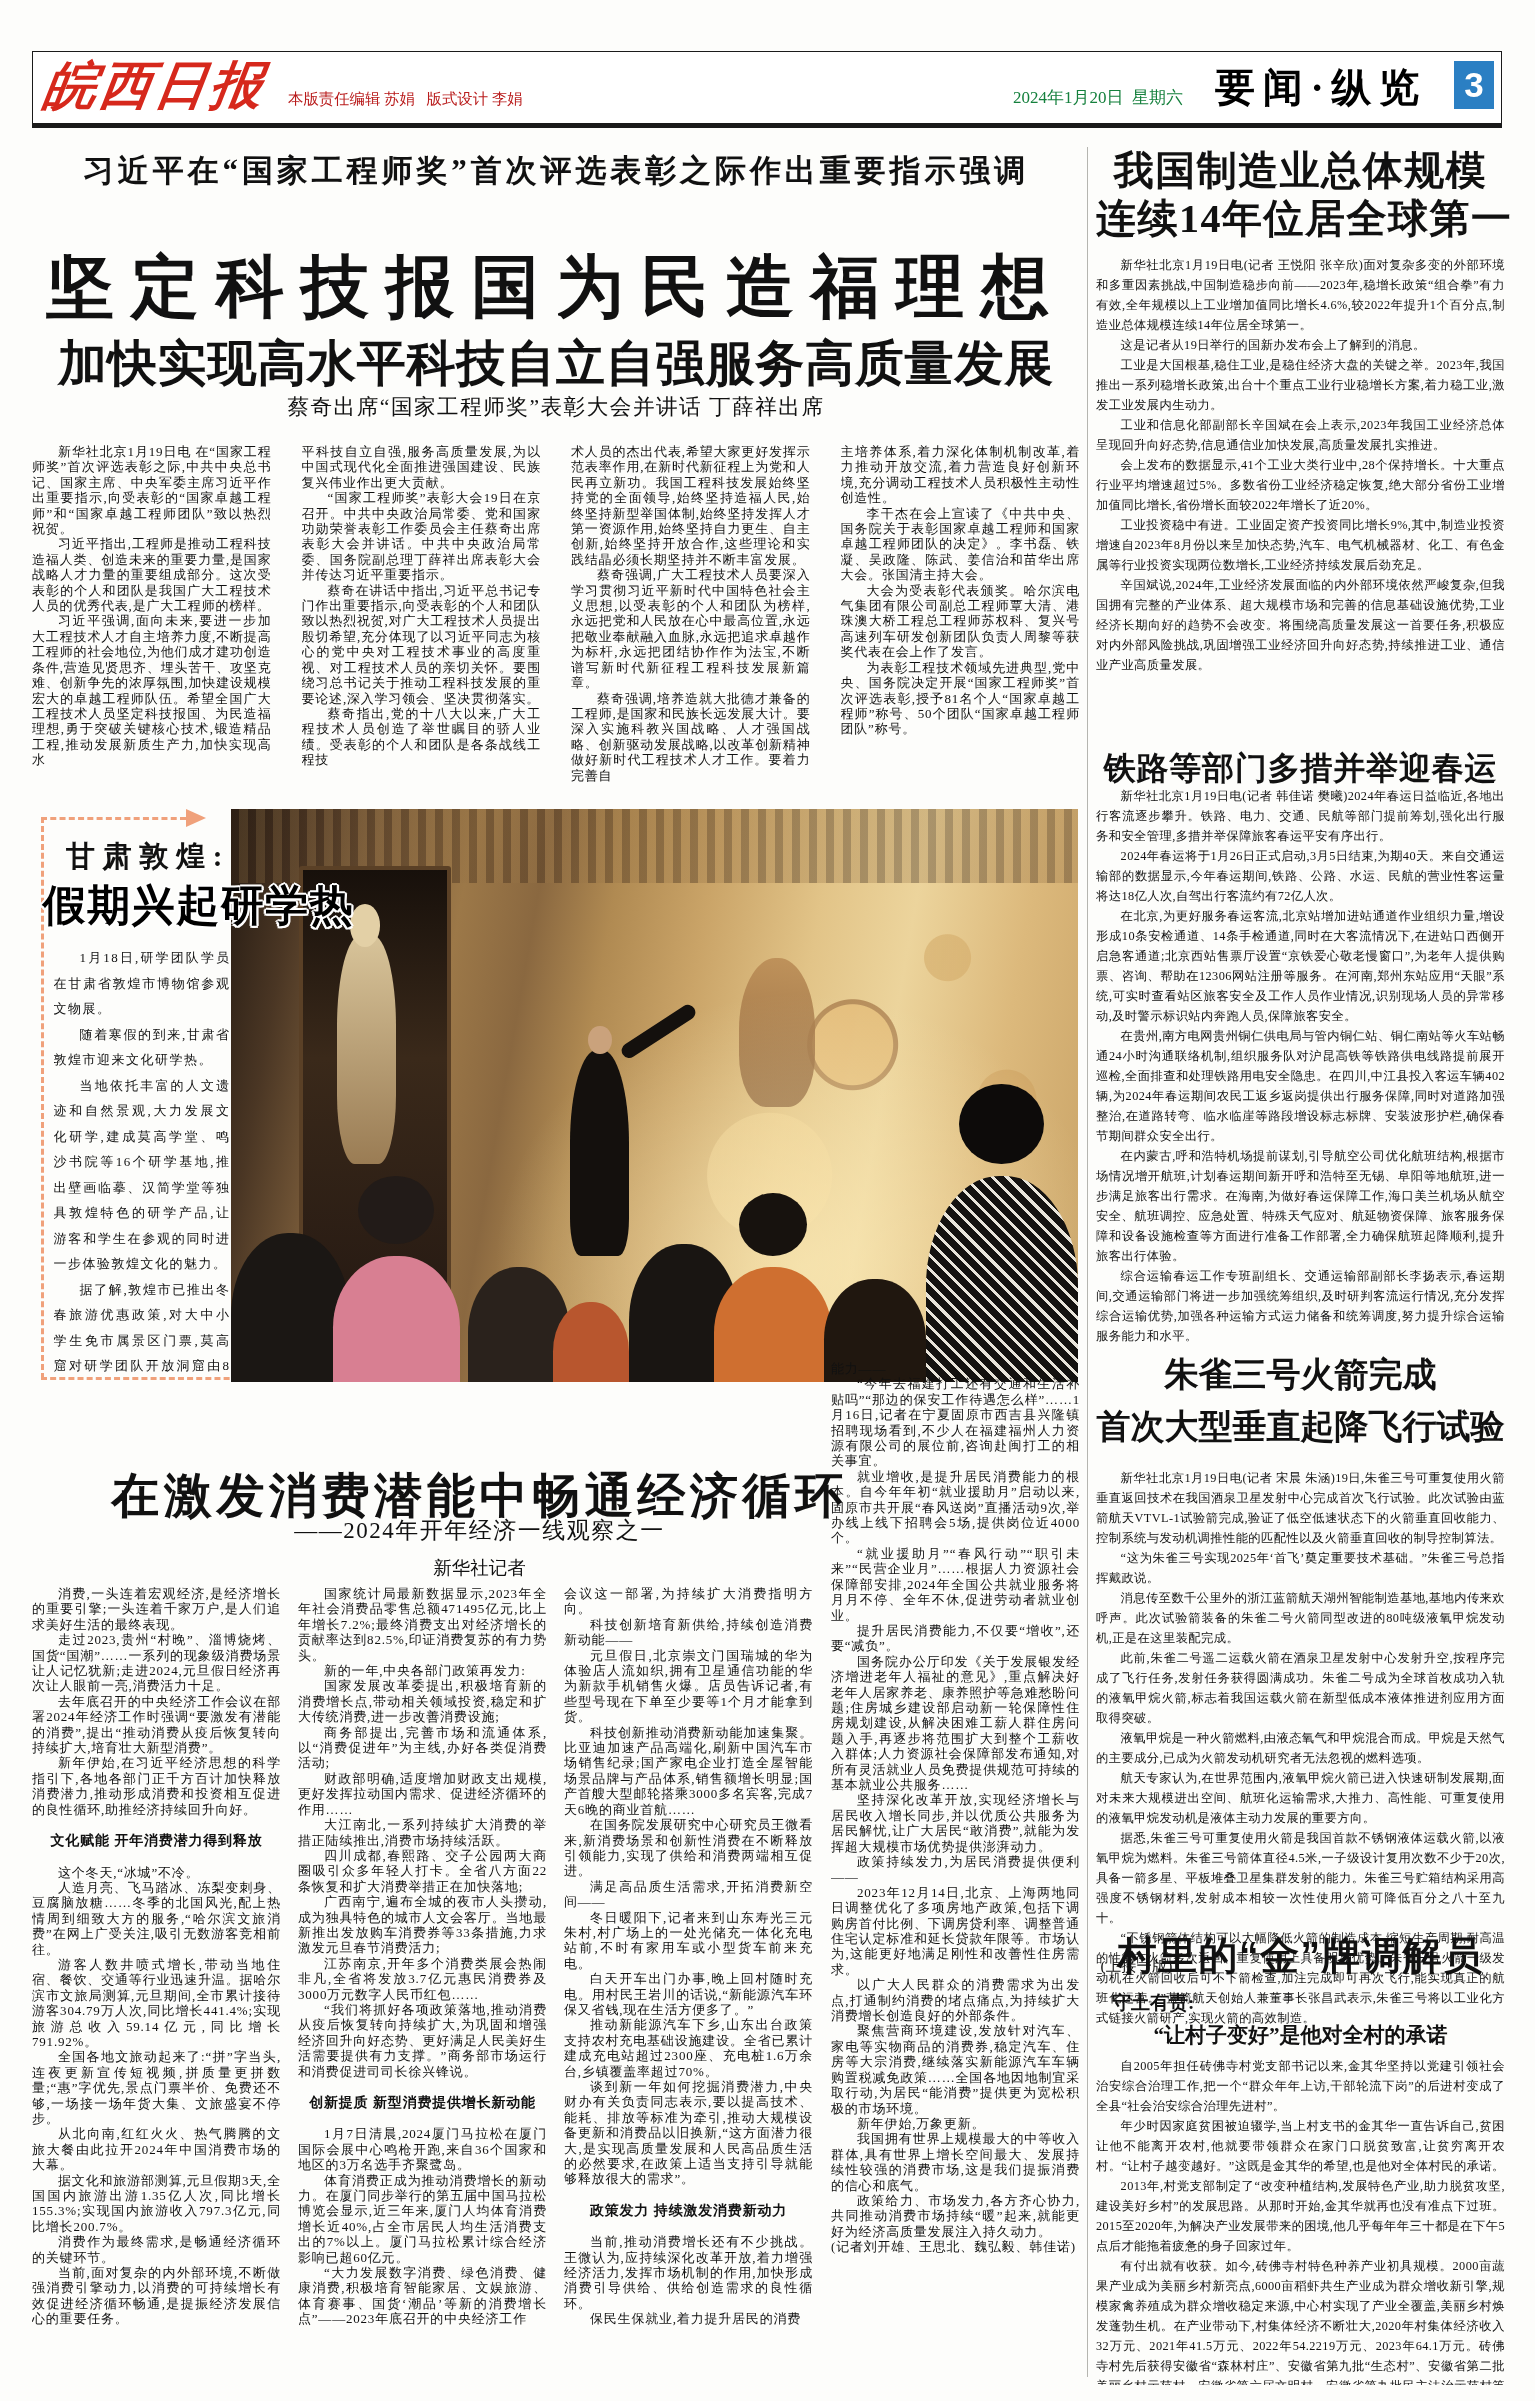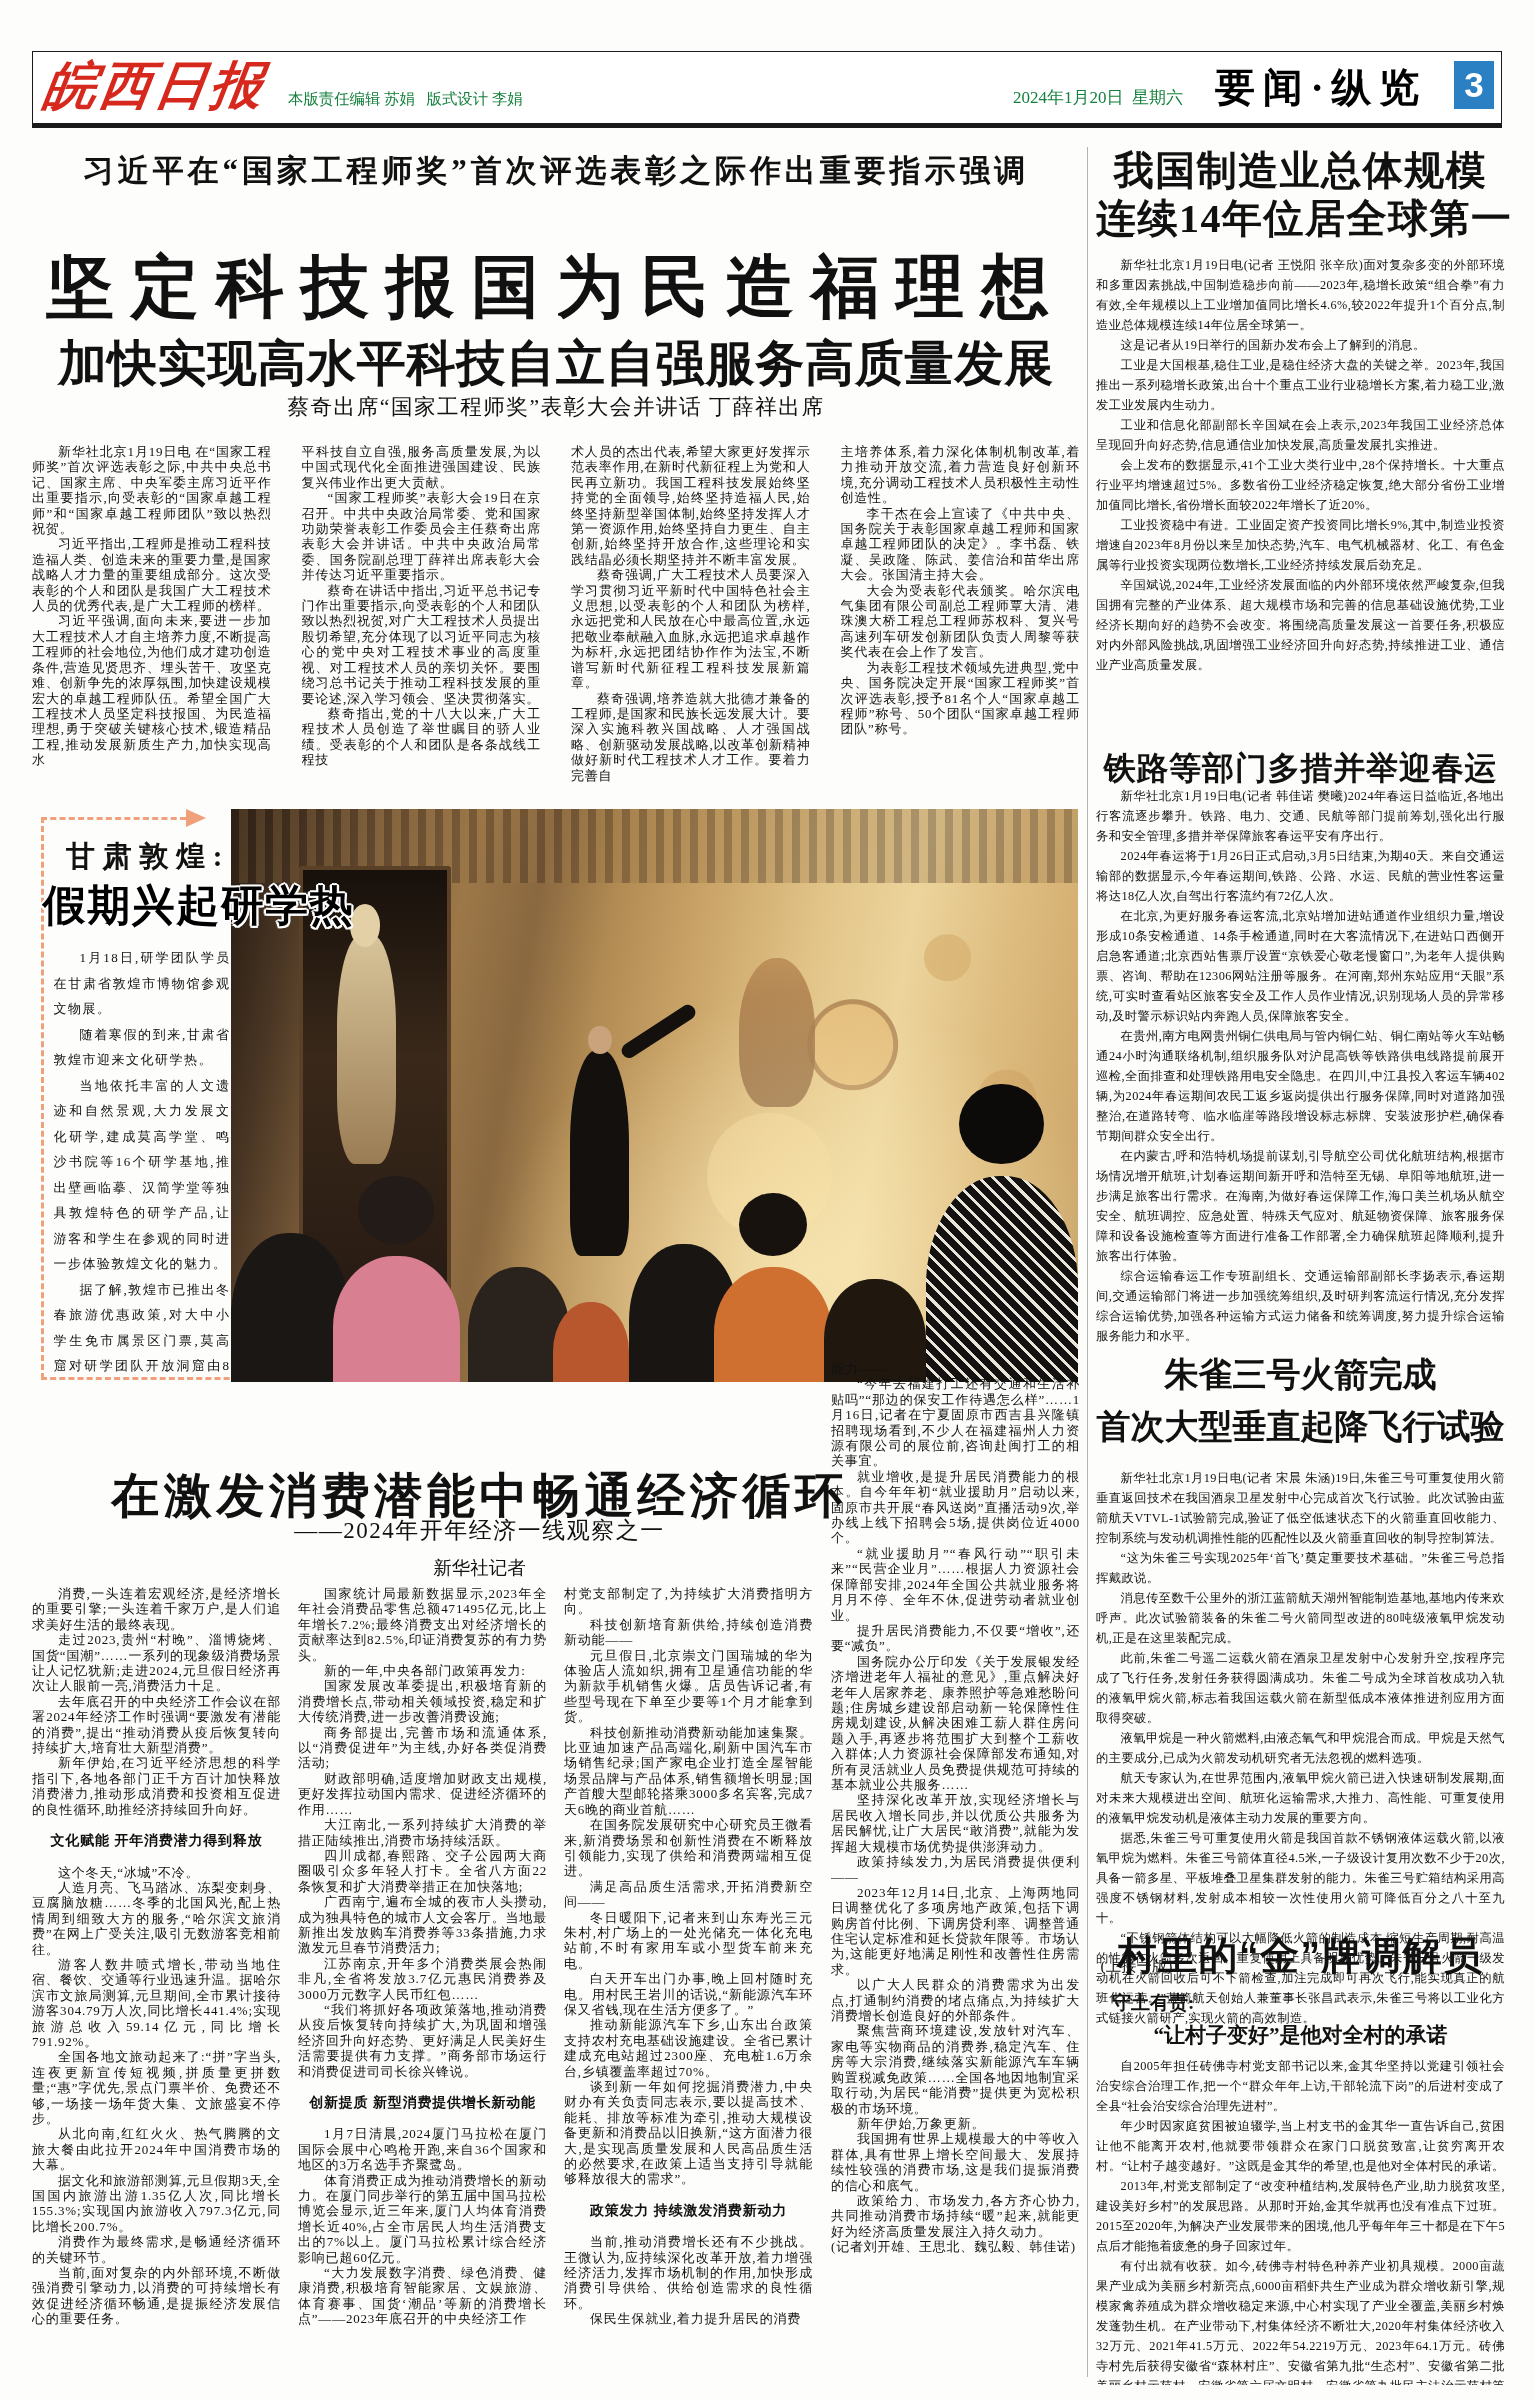--- a/index.html
+++ b/index.html
@@ -3,21 +3,21 @@
 <meta charset="utf-8">
 <style>
   html,body{margin:0;padding:0;}
   body{width:1536px;height:2401px;position:relative;background:#fdfdfb;color:#111;
        font-family:"Liberation Serif","DejaVu Serif",serif;}
   
   .masthead{position:absolute;left:32px;top:51px;width:1468px;height:71px;
             border:1.5px solid #1a1a1a;border-bottom:5.4px solid #1a1a1a;background:#fff;}
   .logo{position:absolute;left:12.3px;top:-1.5px;font-size:52px;font-weight:900;font-style:italic;
         color:#d6281c;transform:skewX(-8deg);letter-spacing:3.1px;white-space:nowrap;}
-  .edit-info{position:absolute;left:255px;top:37px;font-size:15.4px;color:#15803d;white-space:pre;font-family:Liberation Serif, serif;}
+  .edit-info{position:absolute;left:255px;top:37px;font-size:15.4px;color:#b91c1c;white-space:pre;font-family:Liberation Serif, serif;}
   .issue-date{position:absolute;left:980px;top:34px;font-size:17px;color:#15803d;white-space:pre;}
   .section-title{position:absolute;left:1182px;top:7.7px;font-size:40px;font-weight:900;
                  letter-spacing:7.7px;color:#000;}
   .pagenum{position:absolute;left:1421px;top:9.3px;width:40px;height:48px;background:#2b7fc3;
            color:#fff;font-family:"Liberation Sans","DejaVu Sans",sans-serif;font-weight:bold;
            font-size:35px;text-align:center;line-height:48px;}
   .vrule{position:absolute;left:1087px;top:147px;width:0.8px;height:2230px;background:#b5b5b0;}
   
   .lead{position:absolute;left:32px;top:147px;width:1048px;height:656px;}
   .lead-kicker{position:absolute;left:0;top:3.1px;width:100%;text-align:center;font-size:31px;
@@ -229,21 +229,21 @@
         <p>四川成都,春熙路、交子公园两大商圈吸引众多年轻人打卡。全省八方面22条恢复和扩大消费举措正在加快落地;</p>
         <p>广西南宁,遍布全城的夜市人头攒动,成为独具特色的城市人文会客厅。当地最新推出发放购车消费券等33条措施,力求激发元旦春节消费活力;</p>
         <p>江苏南京,开年多个消费类展会热闹非凡,全省将发放3.7亿元惠民消费券及3000万元数字人民币红包……</p>
         <p>“我们将抓好各项政策落地,推动消费从疫后恢复转向持续扩大,为巩固和增强经济回升向好态势、更好满足人民美好生活需要提供有力支撑。”商务部市场运行和消费促进司司长徐兴锋说。</p>
         <p class="sub">创新提质  新型消费提供增长新动能</p>
         <p>1月7日清晨,2024厦门马拉松在厦门国际会展中心鸣枪开跑,来自36个国家和地区的3万名选手齐聚鹭岛。</p>
         <p>体育消费正成为推动消费增长的新动力。在厦门同步举行的第五届中国马拉松博览会显示,近三年来,厦门人均体育消费增长近40%,占全市居民人均生活消费支出的7%以上。厦门马拉松累计综合经济影响已超60亿元。</p>
         <p>“大力发展数字消费、绿色消费、健康消费,积极培育智能家居、文娱旅游、体育赛事、国货‘潮品’等新的消费增长点”——2023年底召开的中央经济工作</p>
       </div>
     <div class="econ-col ec3 bodytext">
-        <p class="noind">村党支部制定了,为持续扩大消费指明方向。</p>
+        <p class="noind">会议这一部署,为持续扩大消费指明方向。</p>
         <p>科技创新培育新供给,持续创造消费新动能——</p>
         <p>元旦假日,北京崇文门国瑞城的华为体验店人流如织,拥有卫星通信功能的华为新款手机销售火爆。店员告诉记者,有些型号现在下单至少要等1个月才能拿到货。</p>
         <p>科技创新推动消费新动能加速集聚。比亚迪加速产品高端化,刷新中国汽车市场销售纪录;国产家电企业打造全屋智能场景品牌与产品体系,销售额增长明显;国产首艘大型邮轮搭乘3000多名宾客,完成7天6晚的商业首航……</p>
         <p>在国务院发展研究中心研究员王微看来,新消费场景和创新性消费在不断释放引领能力,实现了供给和消费两端相互促进。</p>
         <p>满足高品质生活需求,开拓消费新空间——</p>
         <p>冬日暖阳下,记者来到山东寿光三元朱村,村广场上的一处光储充一体化充电站前,不时有家用车或小型货车前来充电。</p>
         <p>白天开车出门办事,晚上回村随时充电。用村民王岩川的话说,“新能源汽车环保又省钱,现在生活方便多了。”</p>
         <p>推动新能源汽车下乡,山东出台政策支持农村充电基础设施建设。全省已累计建成充电站超过2300座、充电桩1.6万余台,乡镇覆盖率超过70%。</p>
         <p>谈到新一年如何挖掘消费潜力,中央财办有关负责同志表示,要以提高技术、能耗、排放等标准为牵引,推动大规模设备更新和消费品以旧换新,“这方面潜力很大,是实现高质量发展和人民高品质生活的必然要求,在政策上适当支持引导就能够释放很大的需求”。</p>
         <p class="sub">政策发力  持续激发消费新动力</p>

